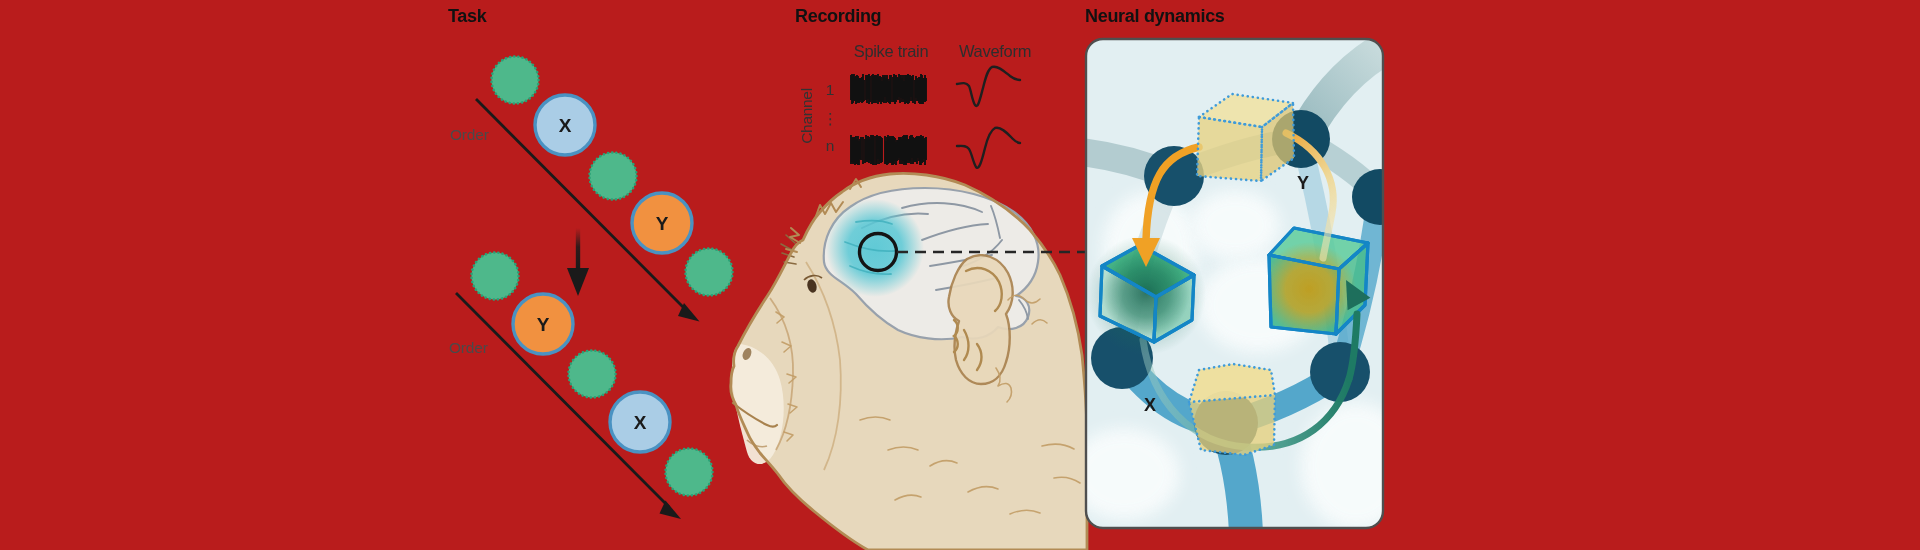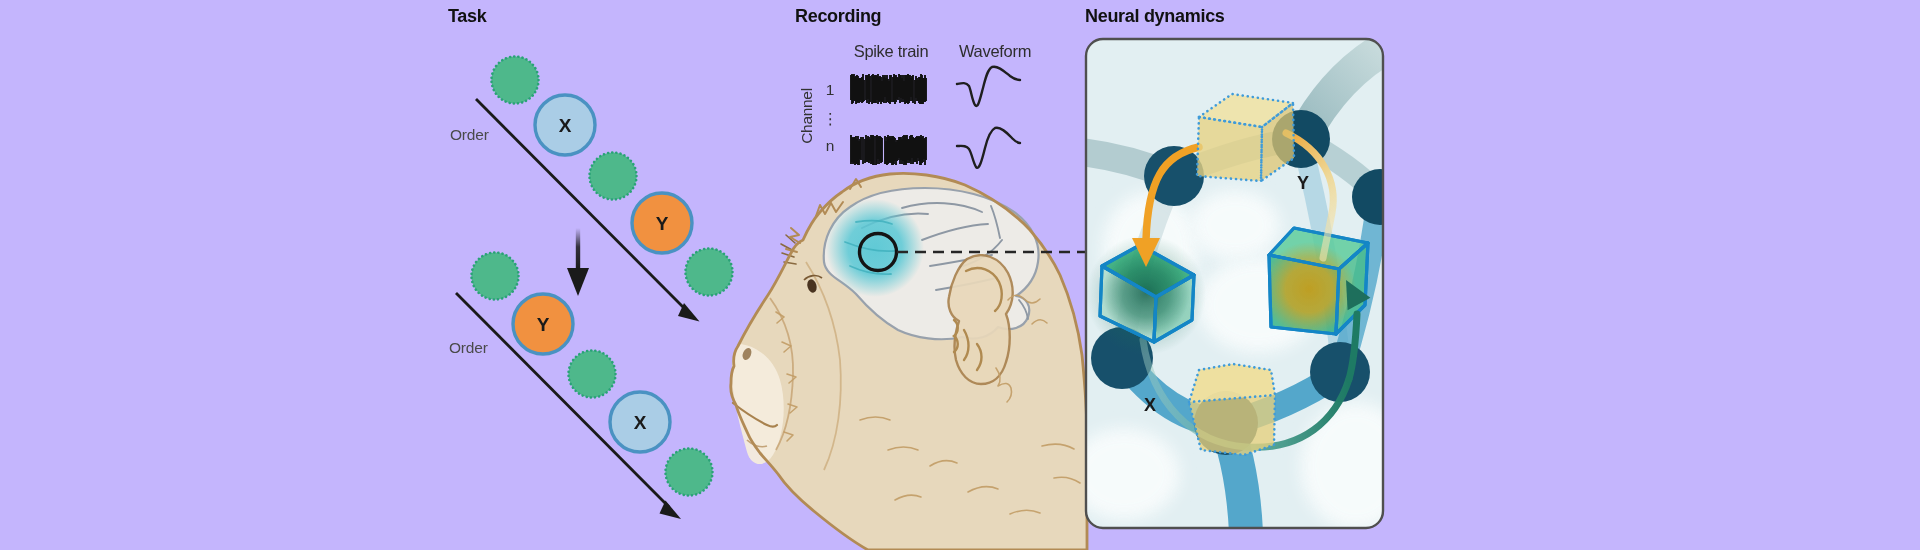--- a/index.html
+++ b/index.html
@@ -1,16 +1,16 @@
 <!DOCTYPE html>
 <html><head>
 <meta charset="utf-8">
 <style>
   html,body { margin:0; padding:0; background:#ffffff; }
-  .stage { position:relative; width:1920px; height:550px; background:#c4b5fd; overflow:hidden; }
+  .stage { position:relative; width:1920px; height:550px; background:#b91c1c; overflow:hidden; }
   svg text { font-family:"Liberation Sans", sans-serif; }
   .paneltitle { font-size:18px; font-weight:bold; fill:#111111; letter-spacing:-0.3px; }
   .collabel { font-size:16.5px; fill:#2e2e2e; letter-spacing:-0.3px; }
   .axislabel { font-size:15.5px; fill:#333333; letter-spacing:-0.3px; }
   .orderlabel { font-size:15.5px; fill:#4a4a4a; letter-spacing:-0.2px; }
   .itemletter { font-size:19px; font-weight:bold; fill:#1a1a1a; }
   .statelabel { font-size:18px; font-weight:bold; fill:#1a1a1a; }
 </style>
 </head>
 <body>

